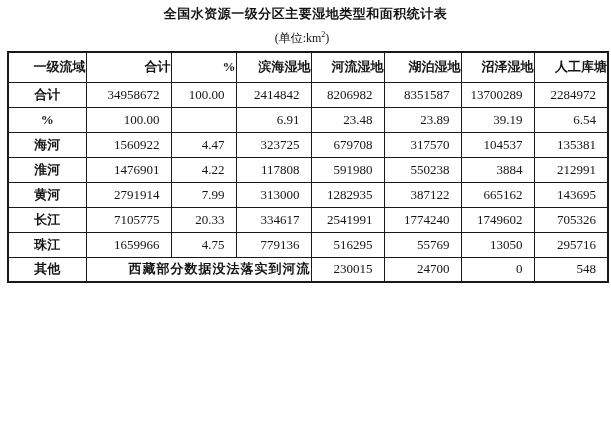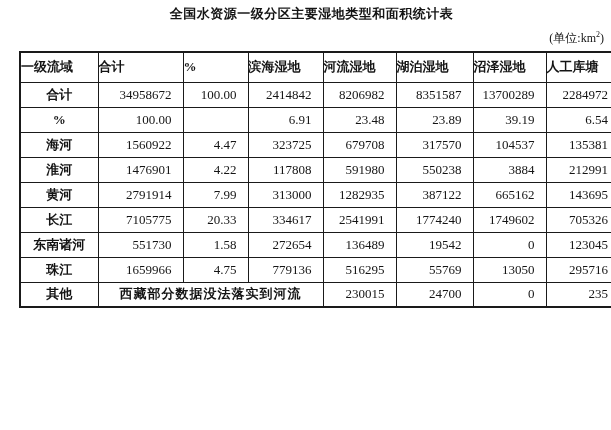--- a/index.html
+++ b/index.html
@@ -5,30 +5,30 @@
   * { box-sizing: border-box; }
   html, body { margin: 0; padding: 0; }
   body {
     width: 611px;
     height: 430px;
     background: #ffffff;
     color: #141414;
     font-family: "Liberation Serif", "DejaVu Serif", serif;
     overflow: hidden;
   }
-  .page { width: 611px; height: 422px; padding-left: 12px; }
+  .page { width: 611px; height: 422px; }
   .title {
     text-align: center;
     font-weight: bold;
     font-size: 13px;
     padding-top: 5px;
     letter-spacing: 0.5px;
   }
   .unit {
-    text-align: right;
+    text-align: center;
     font-size: 12px;
     margin: 7px 7px 4px 0;
   }
   .unit sup { font-size: 8px; }
   table {
     border-collapse: collapse;
     table-layout: fixed;
     margin-left: 7px;
     width: 600px;
     border: 2px solid #1a1a1a;
@@ -36,27 +36,27 @@
   th, td {
     border: 1px solid #1a1a1a;
     overflow: hidden;
     white-space: nowrap;
     padding: 0;
     font-size: 13px;
   }
   th {
     font-weight: bold;
     height: 30px;
-    text-align: left;
+    text-align: right;
     margin-left: 41px;
   }
   td { height: 25px; }
   td.label { text-align: center; font-weight: bold; }
   td.num { text-align: right; padding-right: 11px; }
-  td.note { text-align: center; font-weight: bold; letter-spacing: 1px; }
+  td.note { text-align: right; font-weight: bold; letter-spacing: 1px; }
 </style>
 </head>
 <body>
 
 <div class="page">
   <div class="title">全国水资源一级分区主要湿地类型和面积统计表</div>
   <div class="unit"><span>(单位:km</span><sup>2</sup><span>)</span></div>
 
   <table>
     <colgroup>
@@ -136,42 +136,32 @@
           <td class="label">长江</td>
           <td class="num">7105775</td>
           <td class="num">20.33</td>
           <td class="num">334617</td>
           <td class="num">2541991</td>
           <td class="num">1774240</td>
           <td class="num">1749602</td>
           <td class="num">705326</td>
         </tr>
         <tr>
-          <td class="label">东南诸河</td>
-          <td class="num">551730</td>
-          <td class="num">1.58</td>
-          <td class="num">272654</td>
-          <td class="num">136489</td>
-          <td class="num">19542</td>
-          <td class="num">0</td>
-          <td class="num">123045</td>
-        </tr>
-        <tr>
           <td class="label">珠江</td>
           <td class="num">1659966</td>
           <td class="num">4.75</td>
           <td class="num">779136</td>
           <td class="num">516295</td>
           <td class="num">55769</td>
           <td class="num">13050</td>
           <td class="num">295716</td>
         </tr>
         <tr>
           <td class="label">其他</td>
           <td class="note" colspan="3">西藏部分数据没法落实到河流</td>
           <td class="num">230015</td>
           <td class="num">24700</td>
           <td class="num">0</td>
-          <td class="num">235</td>
+          <td class="num">548</td>
         </tr>
       </tbody>
   </table>
 </div>
 
 </body></html>

